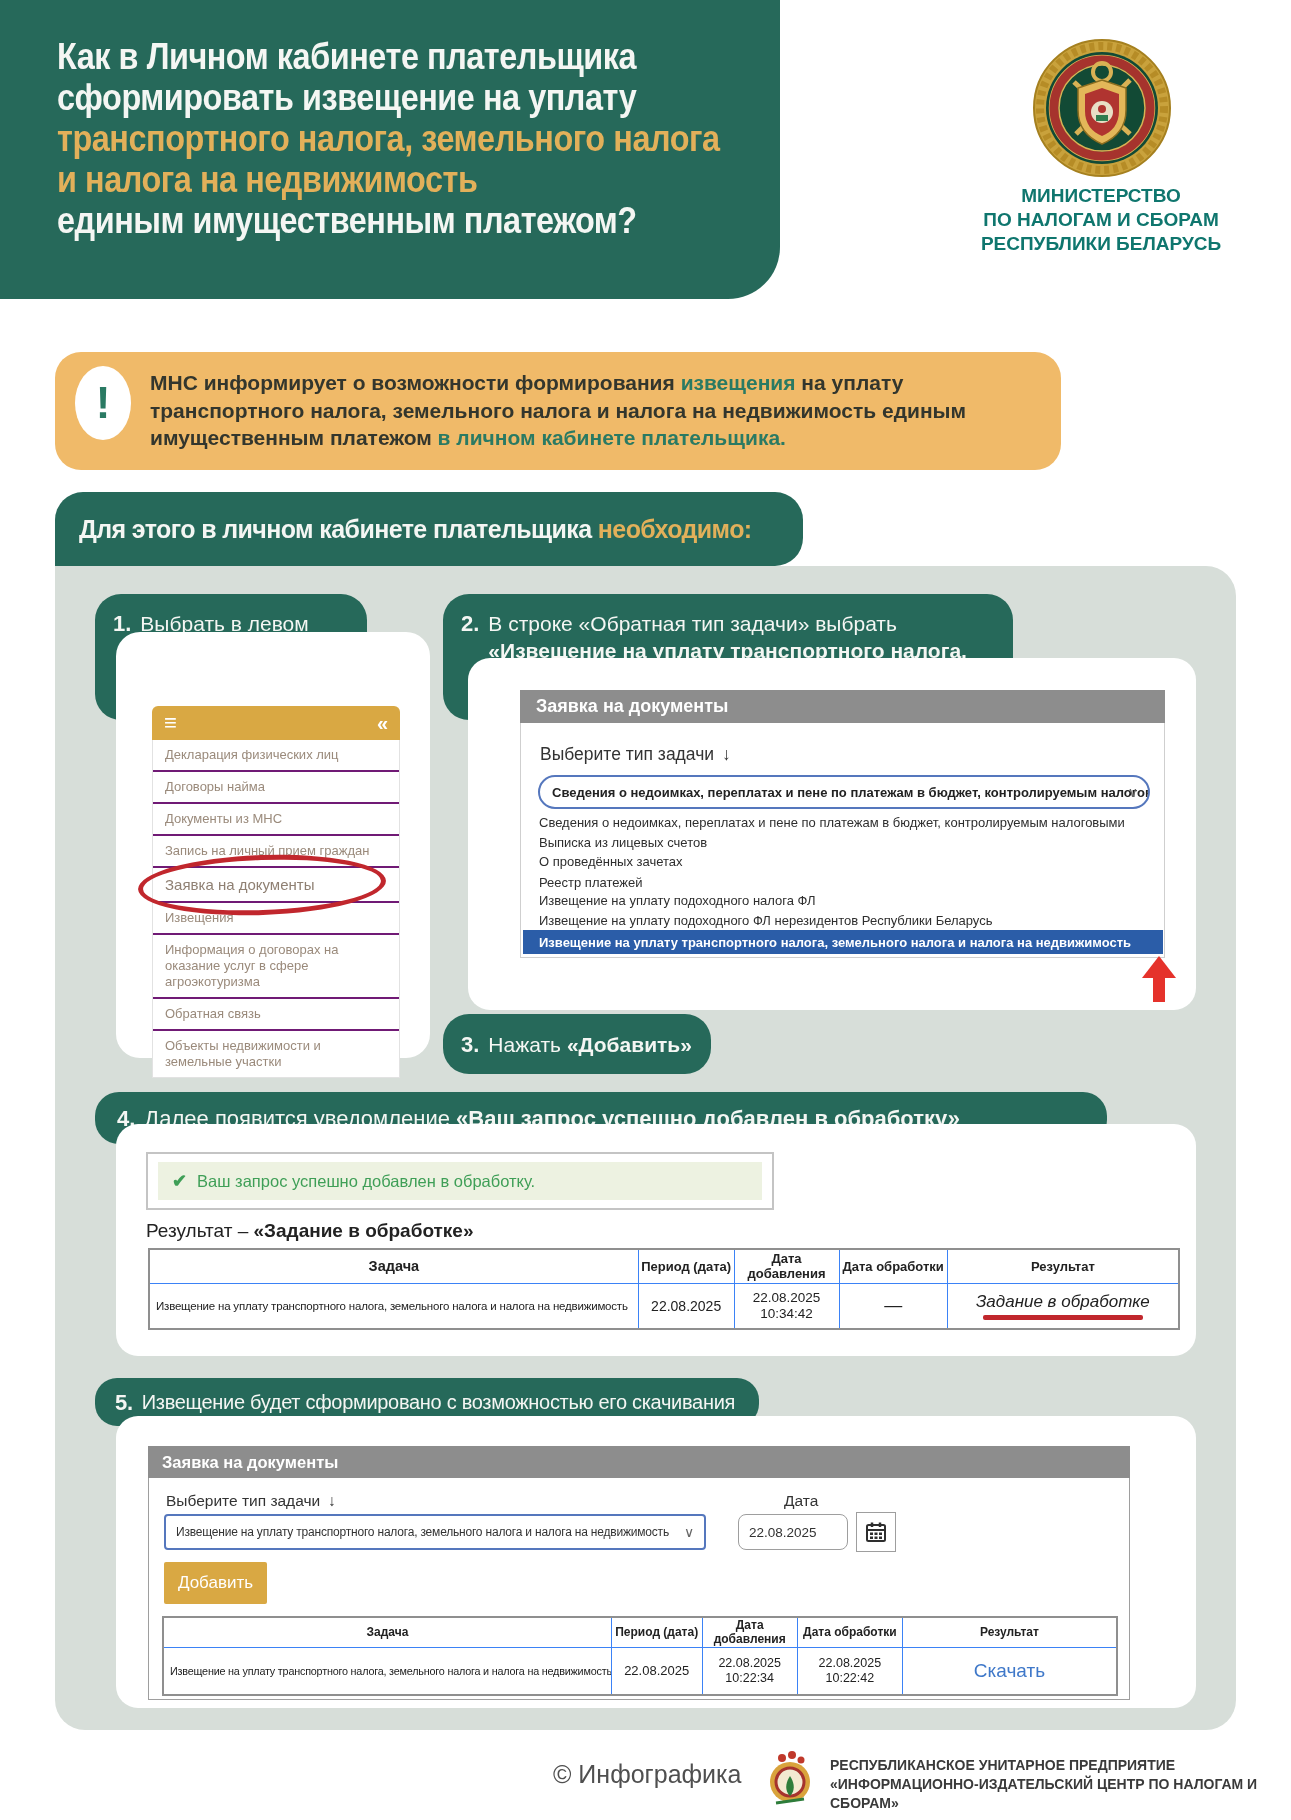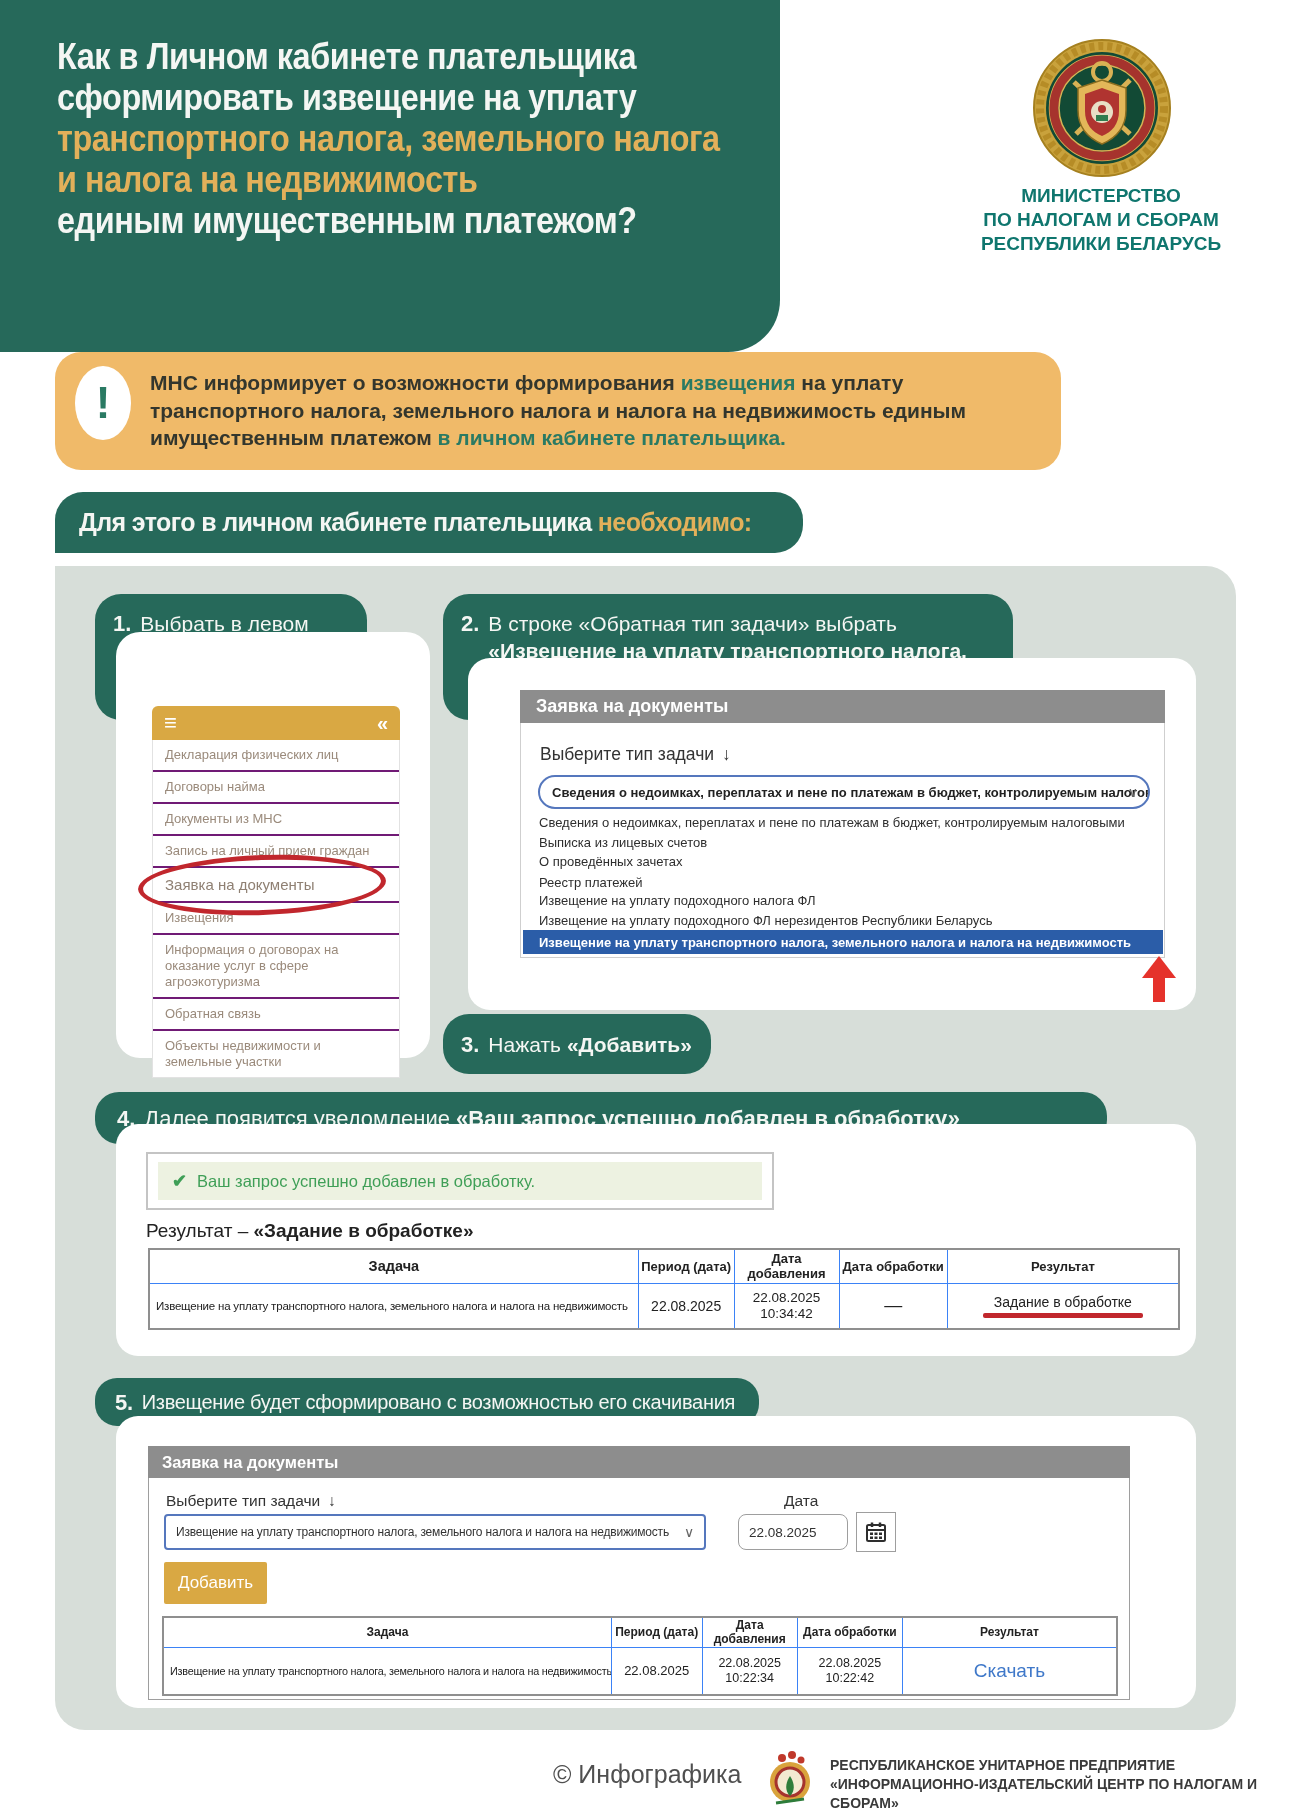--- a/index.html
+++ b/index.html
@@ -1,36 +1,36 @@
 <!DOCTYPE html>
 <html><head>
 <meta charset="utf-8">
 <style>
   * { margin:0; padding:0; box-sizing:border-box; }
   body { background:#ffffff; font-family:"Liberation Sans", sans-serif; }
   .poster { position:relative; width:1291px; height:1820px; background:#ffffff; overflow:hidden; }
   .abs { position:absolute; }
 
   
-  .header-green { left:0; top:0; width:780px; height:352px; background:#26695a; border-radius:0 0 52px 0; }
+  .header-green { left:0; top:0; width:780px; height:299px; background:#26695a; border-radius:0 0 52px 0; }
   .title { left:57px; top:36px; width:760px; transform:scaleX(0.90); transform-origin:left top; }
   .title .tl { font-size:36px; font-weight:bold; line-height:41px; letter-spacing:-0.5px; color:#f4f6f3; white-space:nowrap; }
   .title .tl.gold { color:#e2b05a; }
   .emblem { left:1030px; top:36px; width:144px; height:144px; }
   .ministry { left:955px; top:184px; width:292px; text-align:center; color:#0f766e; font-weight:bold; font-size:19px; line-height:24px; }
 
   
   .notice { left:55px; top:352px; width:1006px; height:118px; background:#f0ba69; border-radius:26px; }
   .notice-icon { left:75px; top:366px; width:56px; height:74px; background:#ffffff; border-radius:50%;
                  display:flex; align-items:center; justify-content:center; color:#2a7a63; font-size:44px; font-weight:bold; }
   .notice-text { left:150px; top:369px; width:845px; font-size:21px; font-weight:bold; line-height:27.5px; color:#33362d; }
   .t-green { color:#2a7a63; }
 
   
-  .sec-banner { left:55px; top:492px; width:748px; height:61px; background:#26695a; border-radius:28px 28px 28px 0;
+  .sec-banner { left:55px; top:492px; width:748px; height:74px; background:#26695a; border-radius:28px 28px 28px 0;
                 display:flex; align-items:center; padding-left:24px; }
   .sec-banner .txt { font-size:25px; font-weight:bold; letter-spacing:-0.6px; color:#f4f6f3; white-space:nowrap; }
   .sec-banner .accent { color:#e2b05a; }
 
   
   .stage { left:55px; top:566px; width:1181px; height:1164px; background:#d7ded9; border-radius:0 30px 30px 30px; }
 
   
   .stepbox { background:#26695a; border-radius:26px; color:#f4f6f3; font-size:21px; line-height:27px; display:flex; }
   .stepbox .num { font-weight:bold; font-size:22px; margin-right:9px; }
@@ -92,21 +92,21 @@
   table.shot, table.shot td, table.shot th { border:1px solid #3b82f6; }
   table.shot { border:2px solid #8f8f8f; }
   .table4 { left:148px; top:1248px; width:1032px; }
   .table4 th { height:34px; font-size:13px; font-weight:bold; color:#222222; text-align:center; }
   .table4 th.taskh { font-size:14.5px; }
   .table4 td { height:46px; text-align:center; color:#222222; }
   td.taskcell { font-size:11.5px; letter-spacing:-0.2px; white-space:nowrap; overflow:hidden; text-align:left; padding-left:6px; }
   .table4 td.period { font-size:14px; }
   .twolines { font-size:13.5px; line-height:16px; }
   .dash { font-size:18px; }
-  .res4 { font-size:14px; }
+  .res4 { font-size:17px;font-style:italic; }
   .runderline { width:160px; height:5px; background:#c1272d; margin:3px auto 0; border-radius:2px; }
 
   
   .p5-head { left:148px; top:1446px; width:982px; height:32px; background:#8d8d8d; color:#ffffff; font-weight:bold;
              font-size:16.5px; display:flex; align-items:center; padding-left:14px; }
   .p5-body { left:148px; top:1478px; width:982px; height:222px; background:#ffffff; border:1.5px solid #9e9e9e; border-top:none; }
   .p5-label1 { left:166px; top:1492px; font-size:15.5px; color:#333333; }
   .p5-label2 { left:784px; top:1492px; font-size:15.5px; color:#333333; }
   .p5-select { left:164px; top:1514px; width:542px; height:36px; border:2px solid #5577bd; border-radius:4px; background:#ffffff;
                display:flex; align-items:center; padding:0 26px 0 10px; font-size:12px; letter-spacing:-0.2px; color:#333333;

